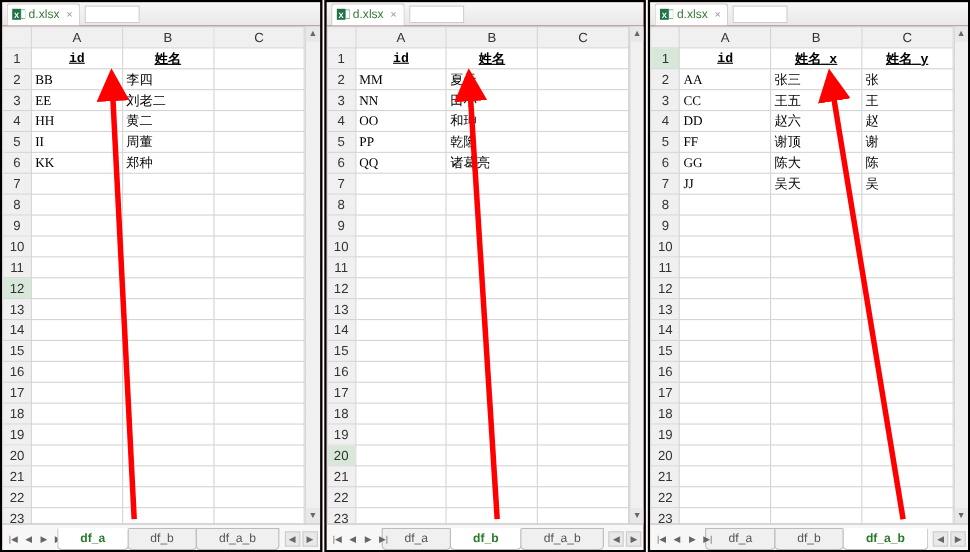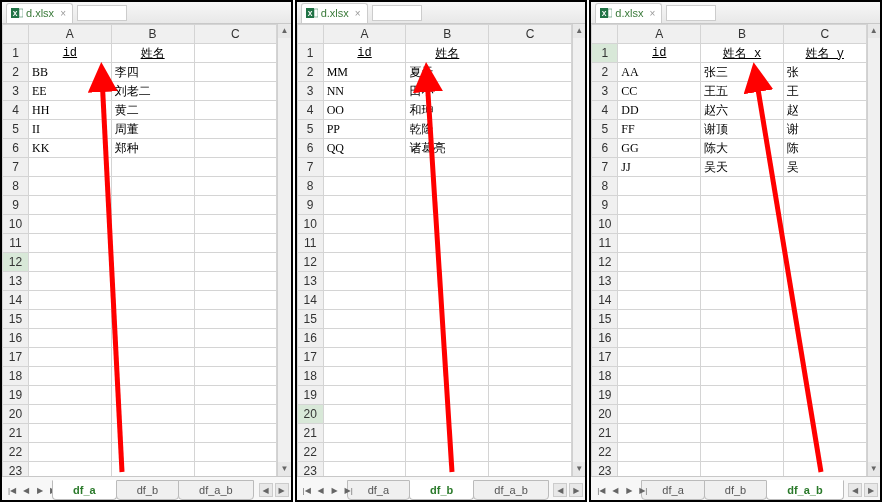--- a/index.html
+++ b/index.html
@@ -83,21 +83,21 @@
   .grid th {
     background: #f0f0f0;
     text-align: center;
     font-weight: normal;
     color: #333;
   }
   .grid th.corner { width: 22px; }
   .grid th.rowhdr { width: 22px; text-align: center; }
   .hdr-cell {
     text-align: center !important;
-    font-weight: normal;
+    font-weight: bold;
     text-decoration: underline;
     font-family: "Courier New", monospace;
   }
   .mono { font-family: Liberation Serif, serif; font-size: 12px; }
   .colA { width: 70px; }
   .colB { width: 70px; }
   .colC { width: 70px; }
   .sel-row th.rowhdr { background: #d8e8d8; }
   .scrollbar {
     width: 14px;

